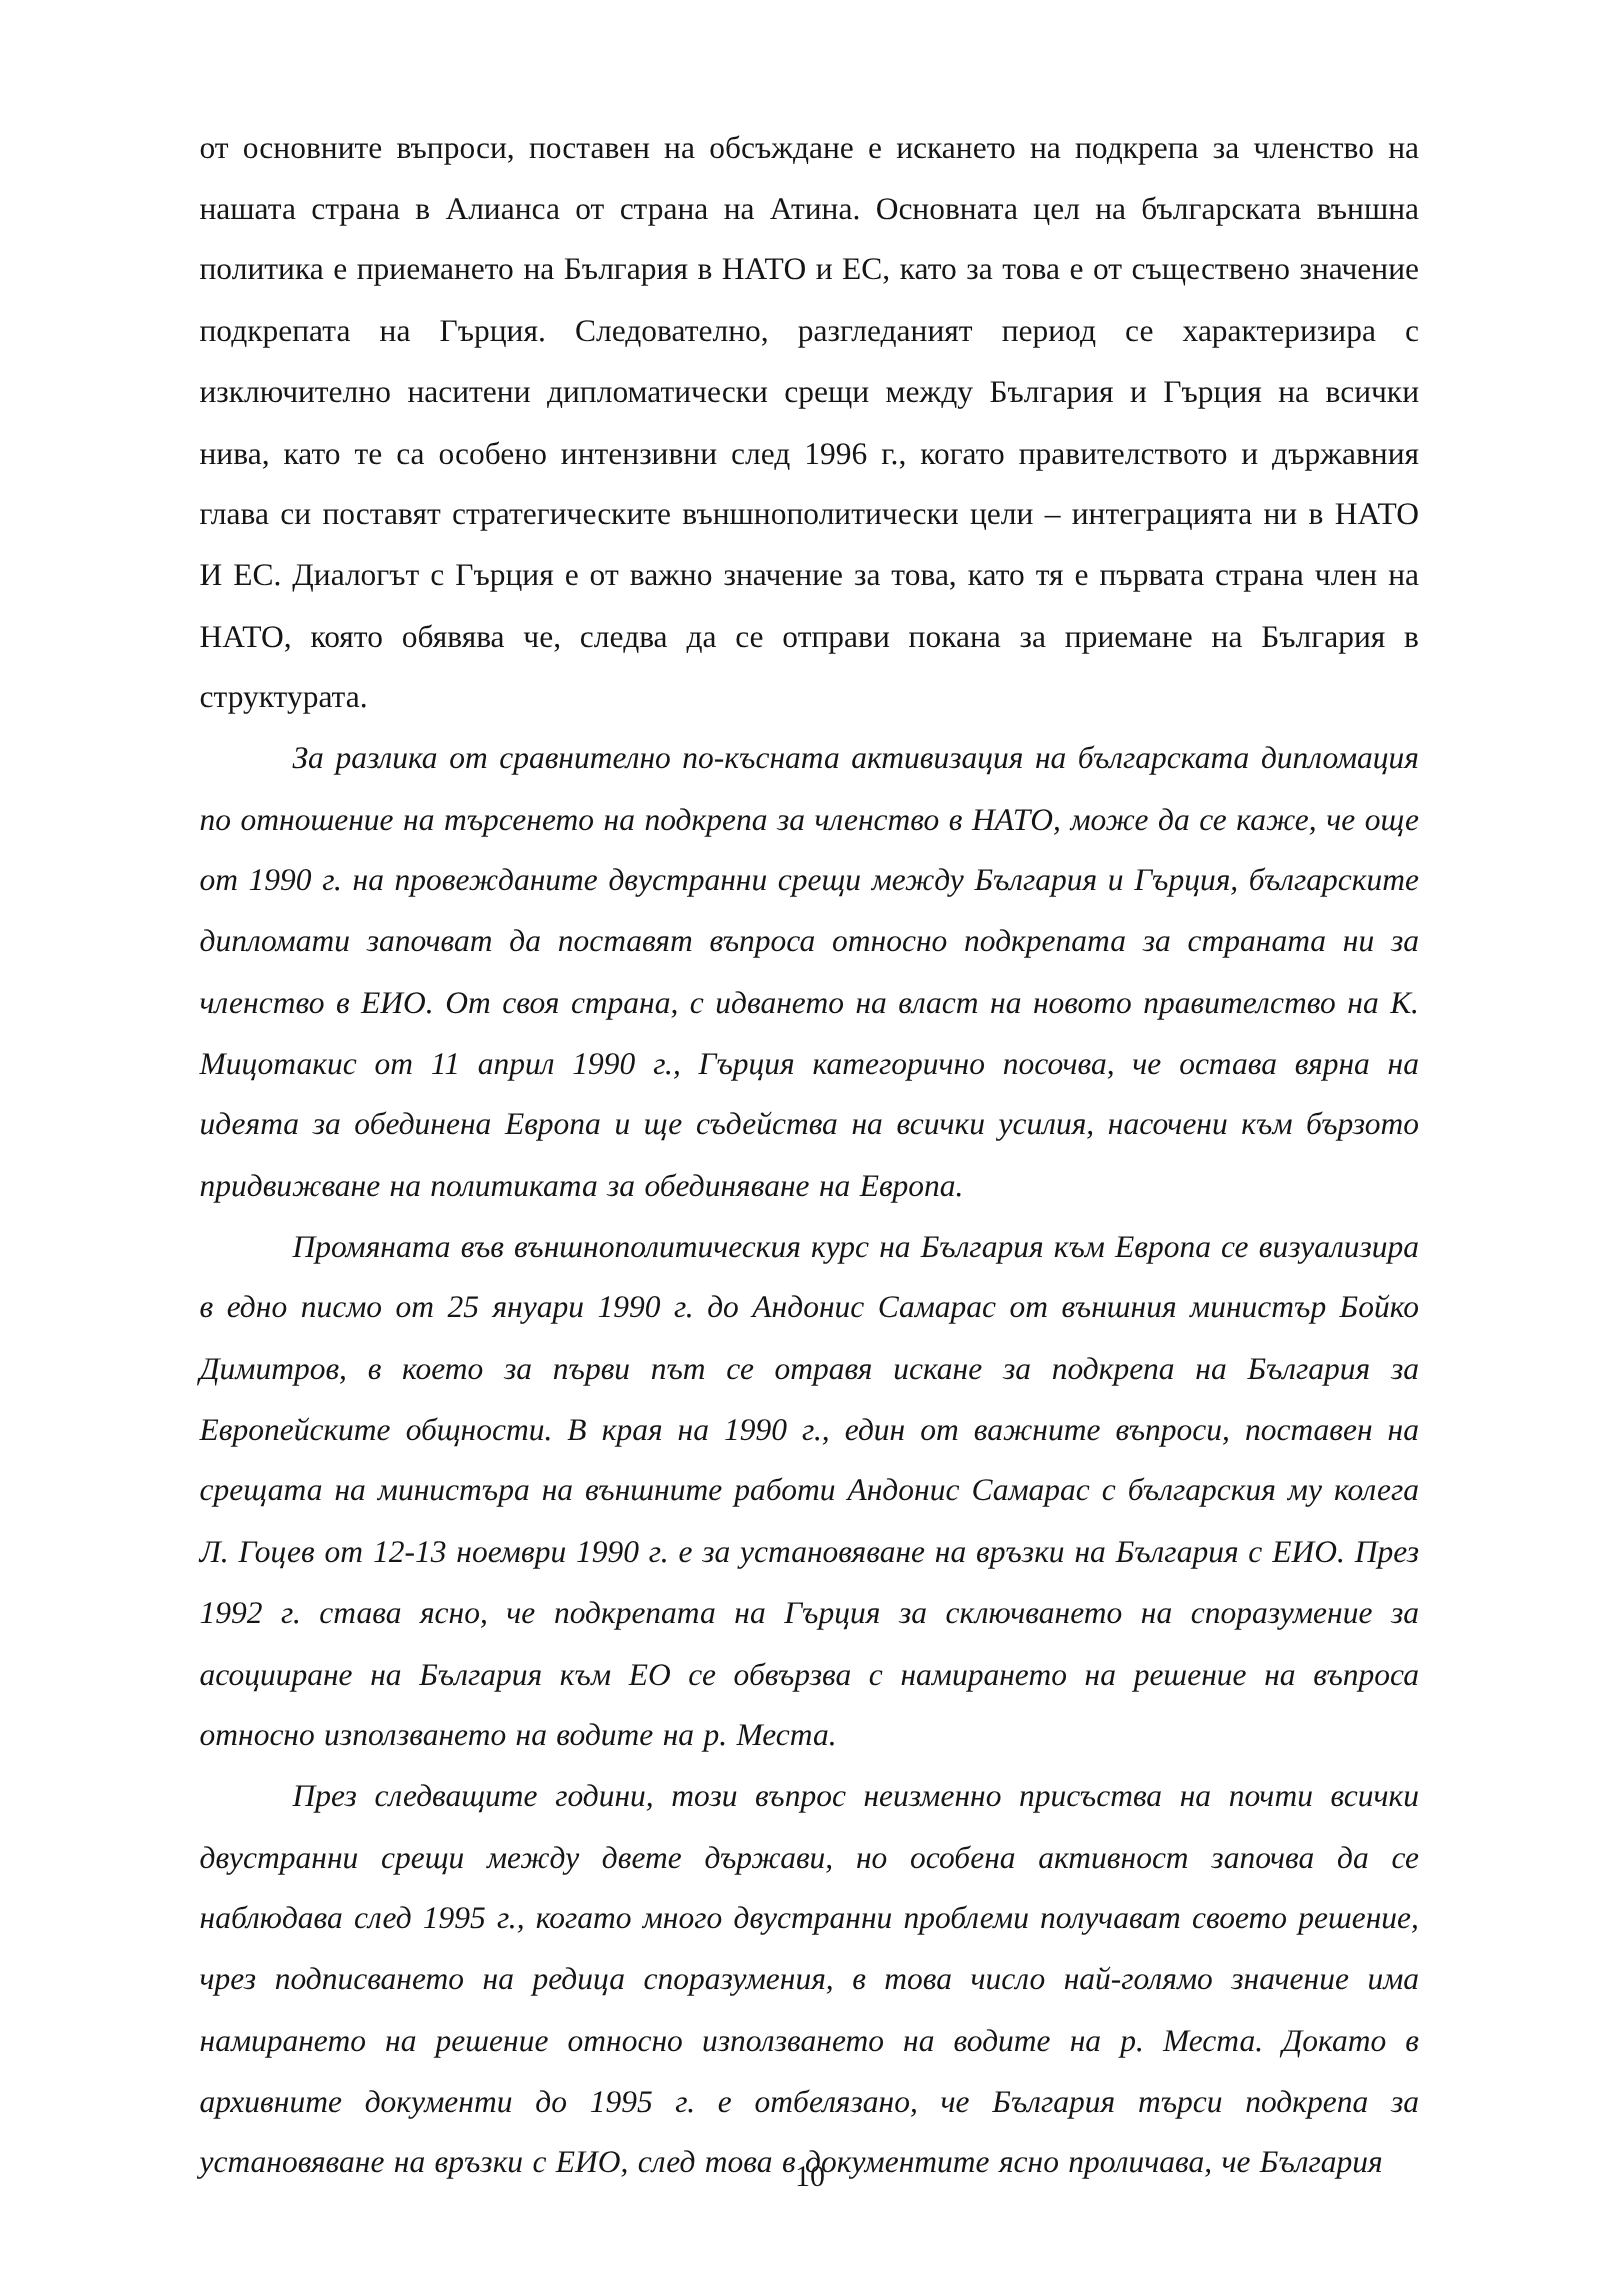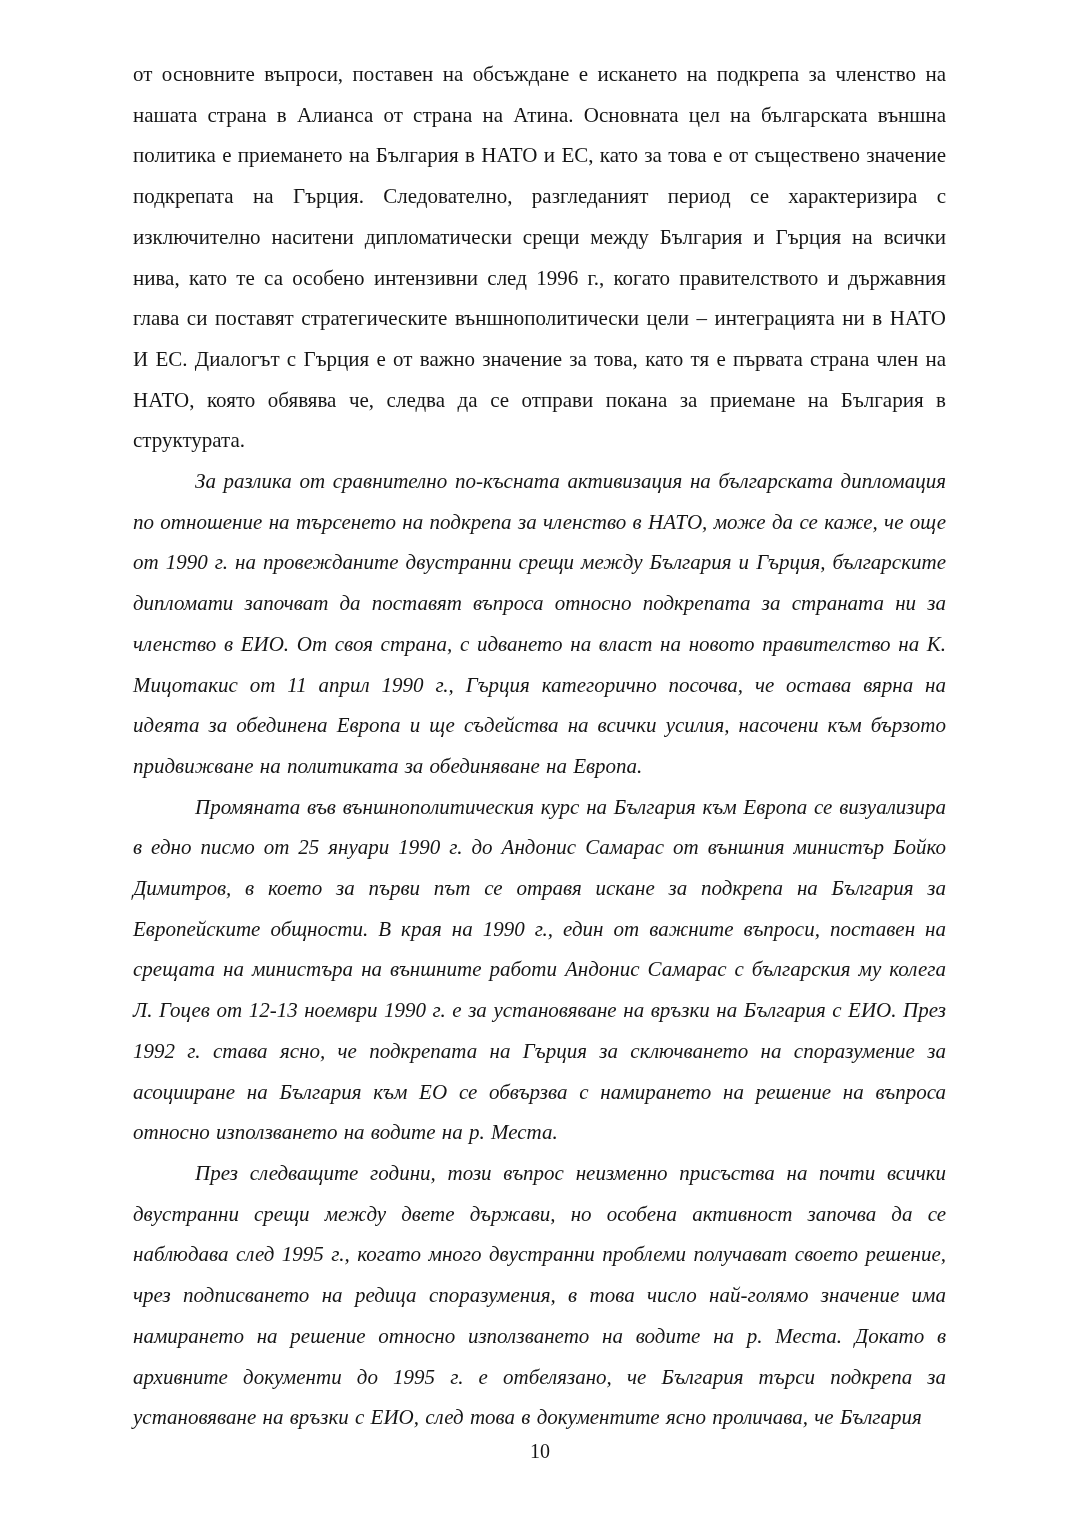--- a/index.html
+++ b/index.html
@@ -11,21 +11,21 @@
     width: 1080px;
     height: 1527px;
     position: relative;
     font-family: "Liberation Serif", serif;
     color: #151515;
   }
   .page {
     position: absolute;
     inset: 0;
     box-sizing: border-box;
-    padding: 54px 134px 0 133px;
+    padding: 78px 134px 0 133px;
     background: #ffffff;
   }
   .para {
     margin: 0;
     font-size: 21px;
     line-height: 40.7px;
     text-align: justify;
     word-spacing: 1px;
   }
   .para.indent {

